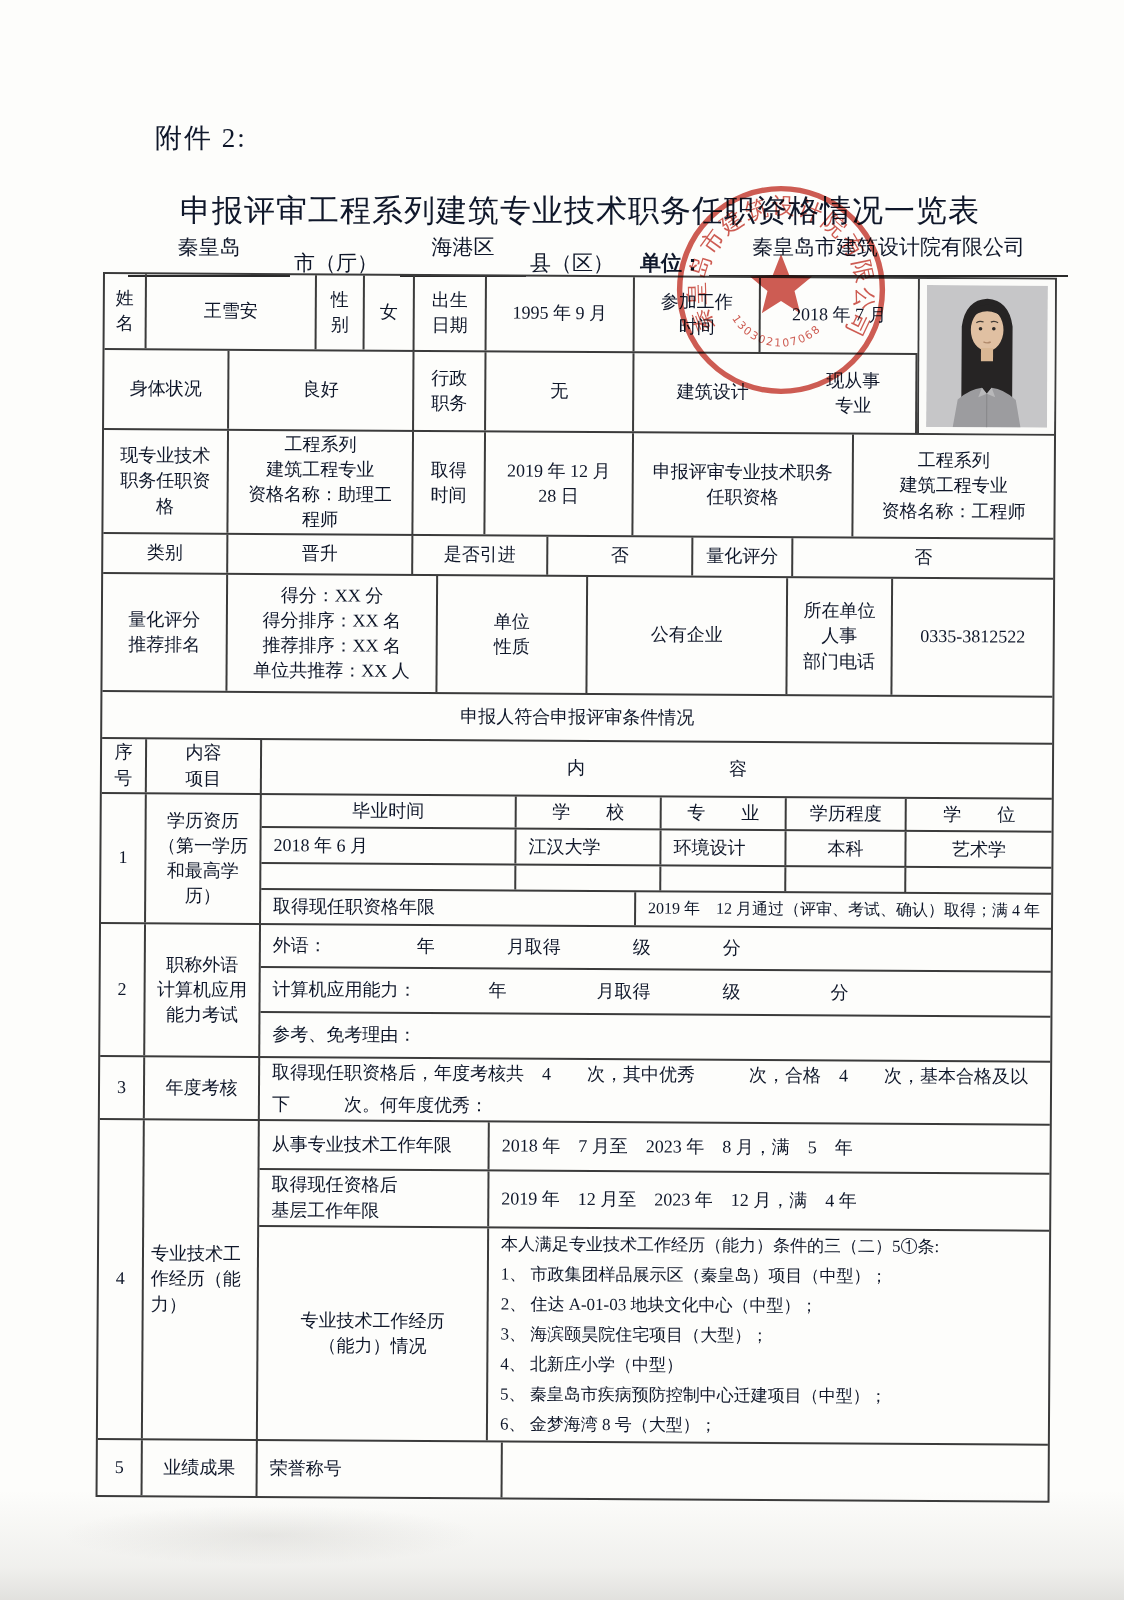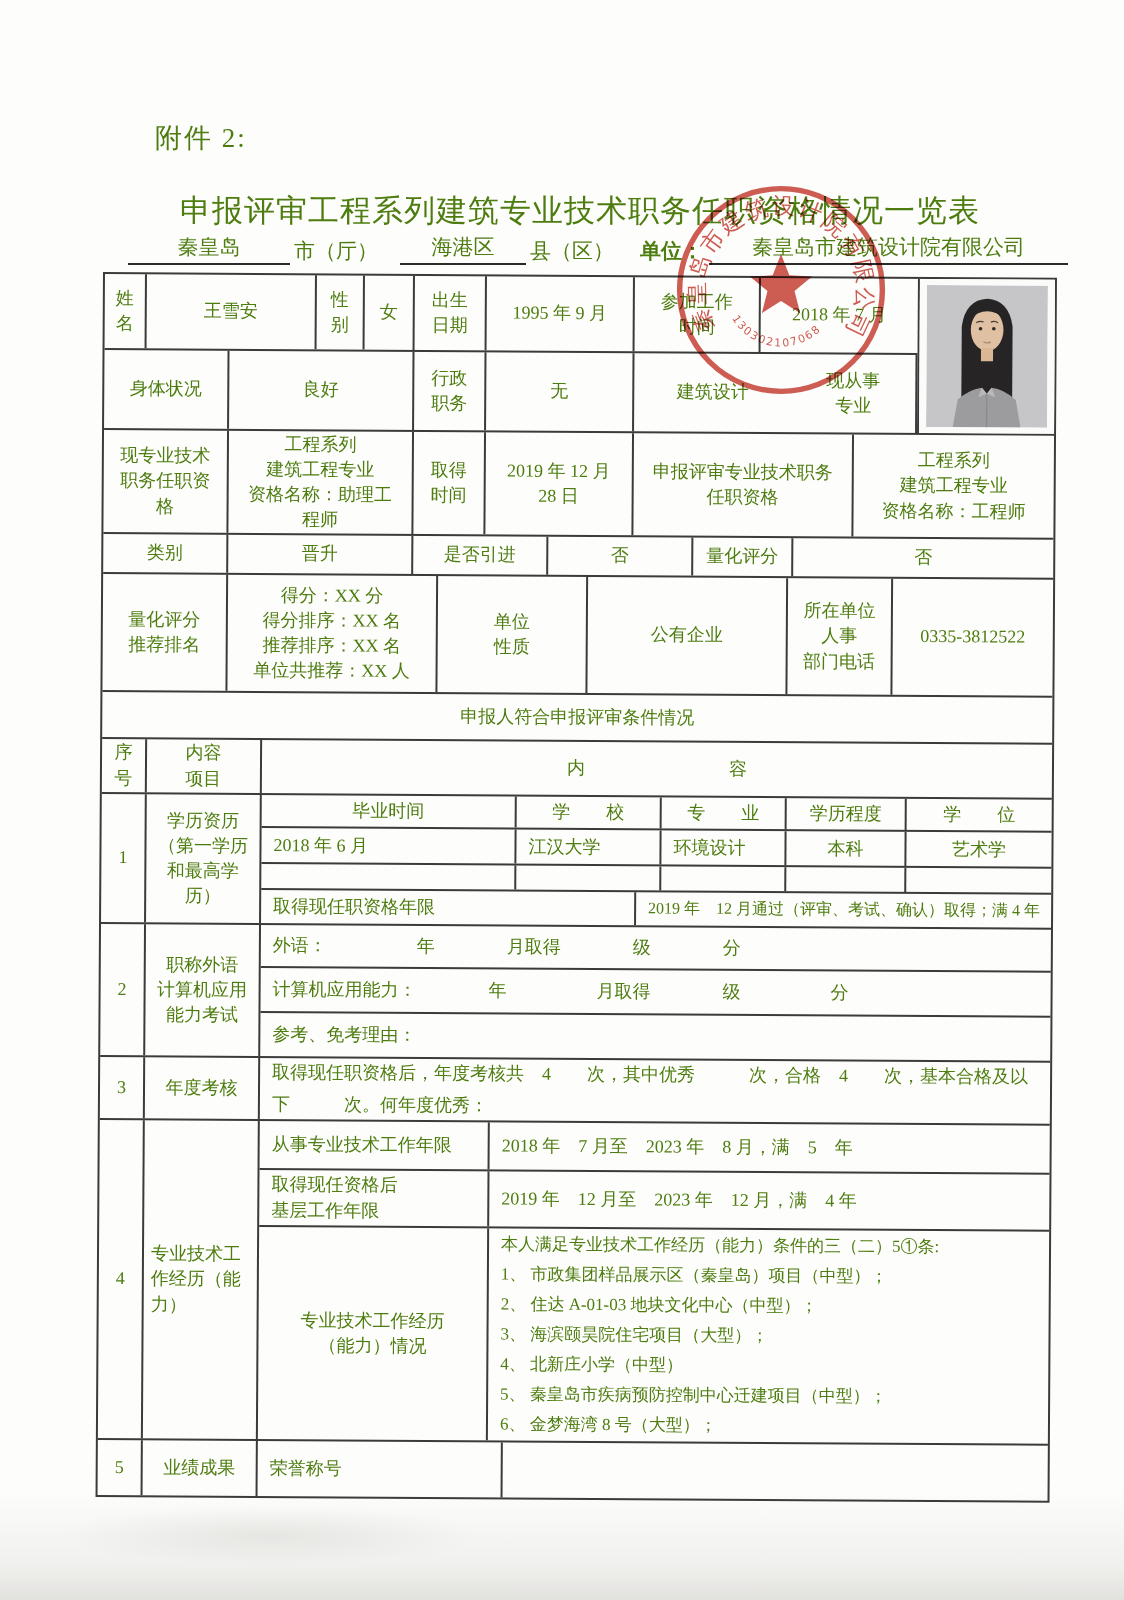--- a/index.html
+++ b/index.html
@@ -2,36 +2,36 @@
 <html><head>
 <meta charset="utf-8">
 <style>
   * { box-sizing: border-box; margin: 0; padding: 0; }
   html,body { background:#ffffff; }
   .page {
     position: relative;
     width: 1124px; height: 1600px;
     background: #fdfdfb;
     font-family: "Liberation Serif", "DejaVu Serif", serif;
-    color: #4d7c0f;
+    color: #0f172a;
     overflow: hidden;
   }
   .attachment {
     position: absolute; left: 155px; top: 120px;
     font-size: 27px; letter-spacing: 2px;
   }
   .title {
     position: absolute; left: 105px; top: 190px; width: 950px;
     text-align: center; font-size: 31px; letter-spacing: 1px;
   }
   .orgline {
     position: absolute; left: 128px; top: 233px; width: 940px;
     display: flex; align-items: flex-end; font-size: 21px;
   }
-  .u { border-bottom: 2px solid #2a2a2a; text-align: center; padding-bottom: 2px; }
+  .u { border-bottom: 2px solid #2a2a2a; text-align: center; padding-bottom: 14px; }
   .u-city   { width: 162px; }
   .u-county { width: 126px; margin-left: 18px; }
   .u-unit   { flex: 1; margin-left: 6px; }
   .sep { margin: 0 4px; white-space: nowrap; }
   .lbl-unit { margin-left: 22px; white-space: nowrap; font-weight: bold; }
 
   .tbl {
     position: absolute; left: 103px; top: 272px; width: 954px;
     border: 2px solid #3b3b3b;
     transform: rotate(0.35deg);

